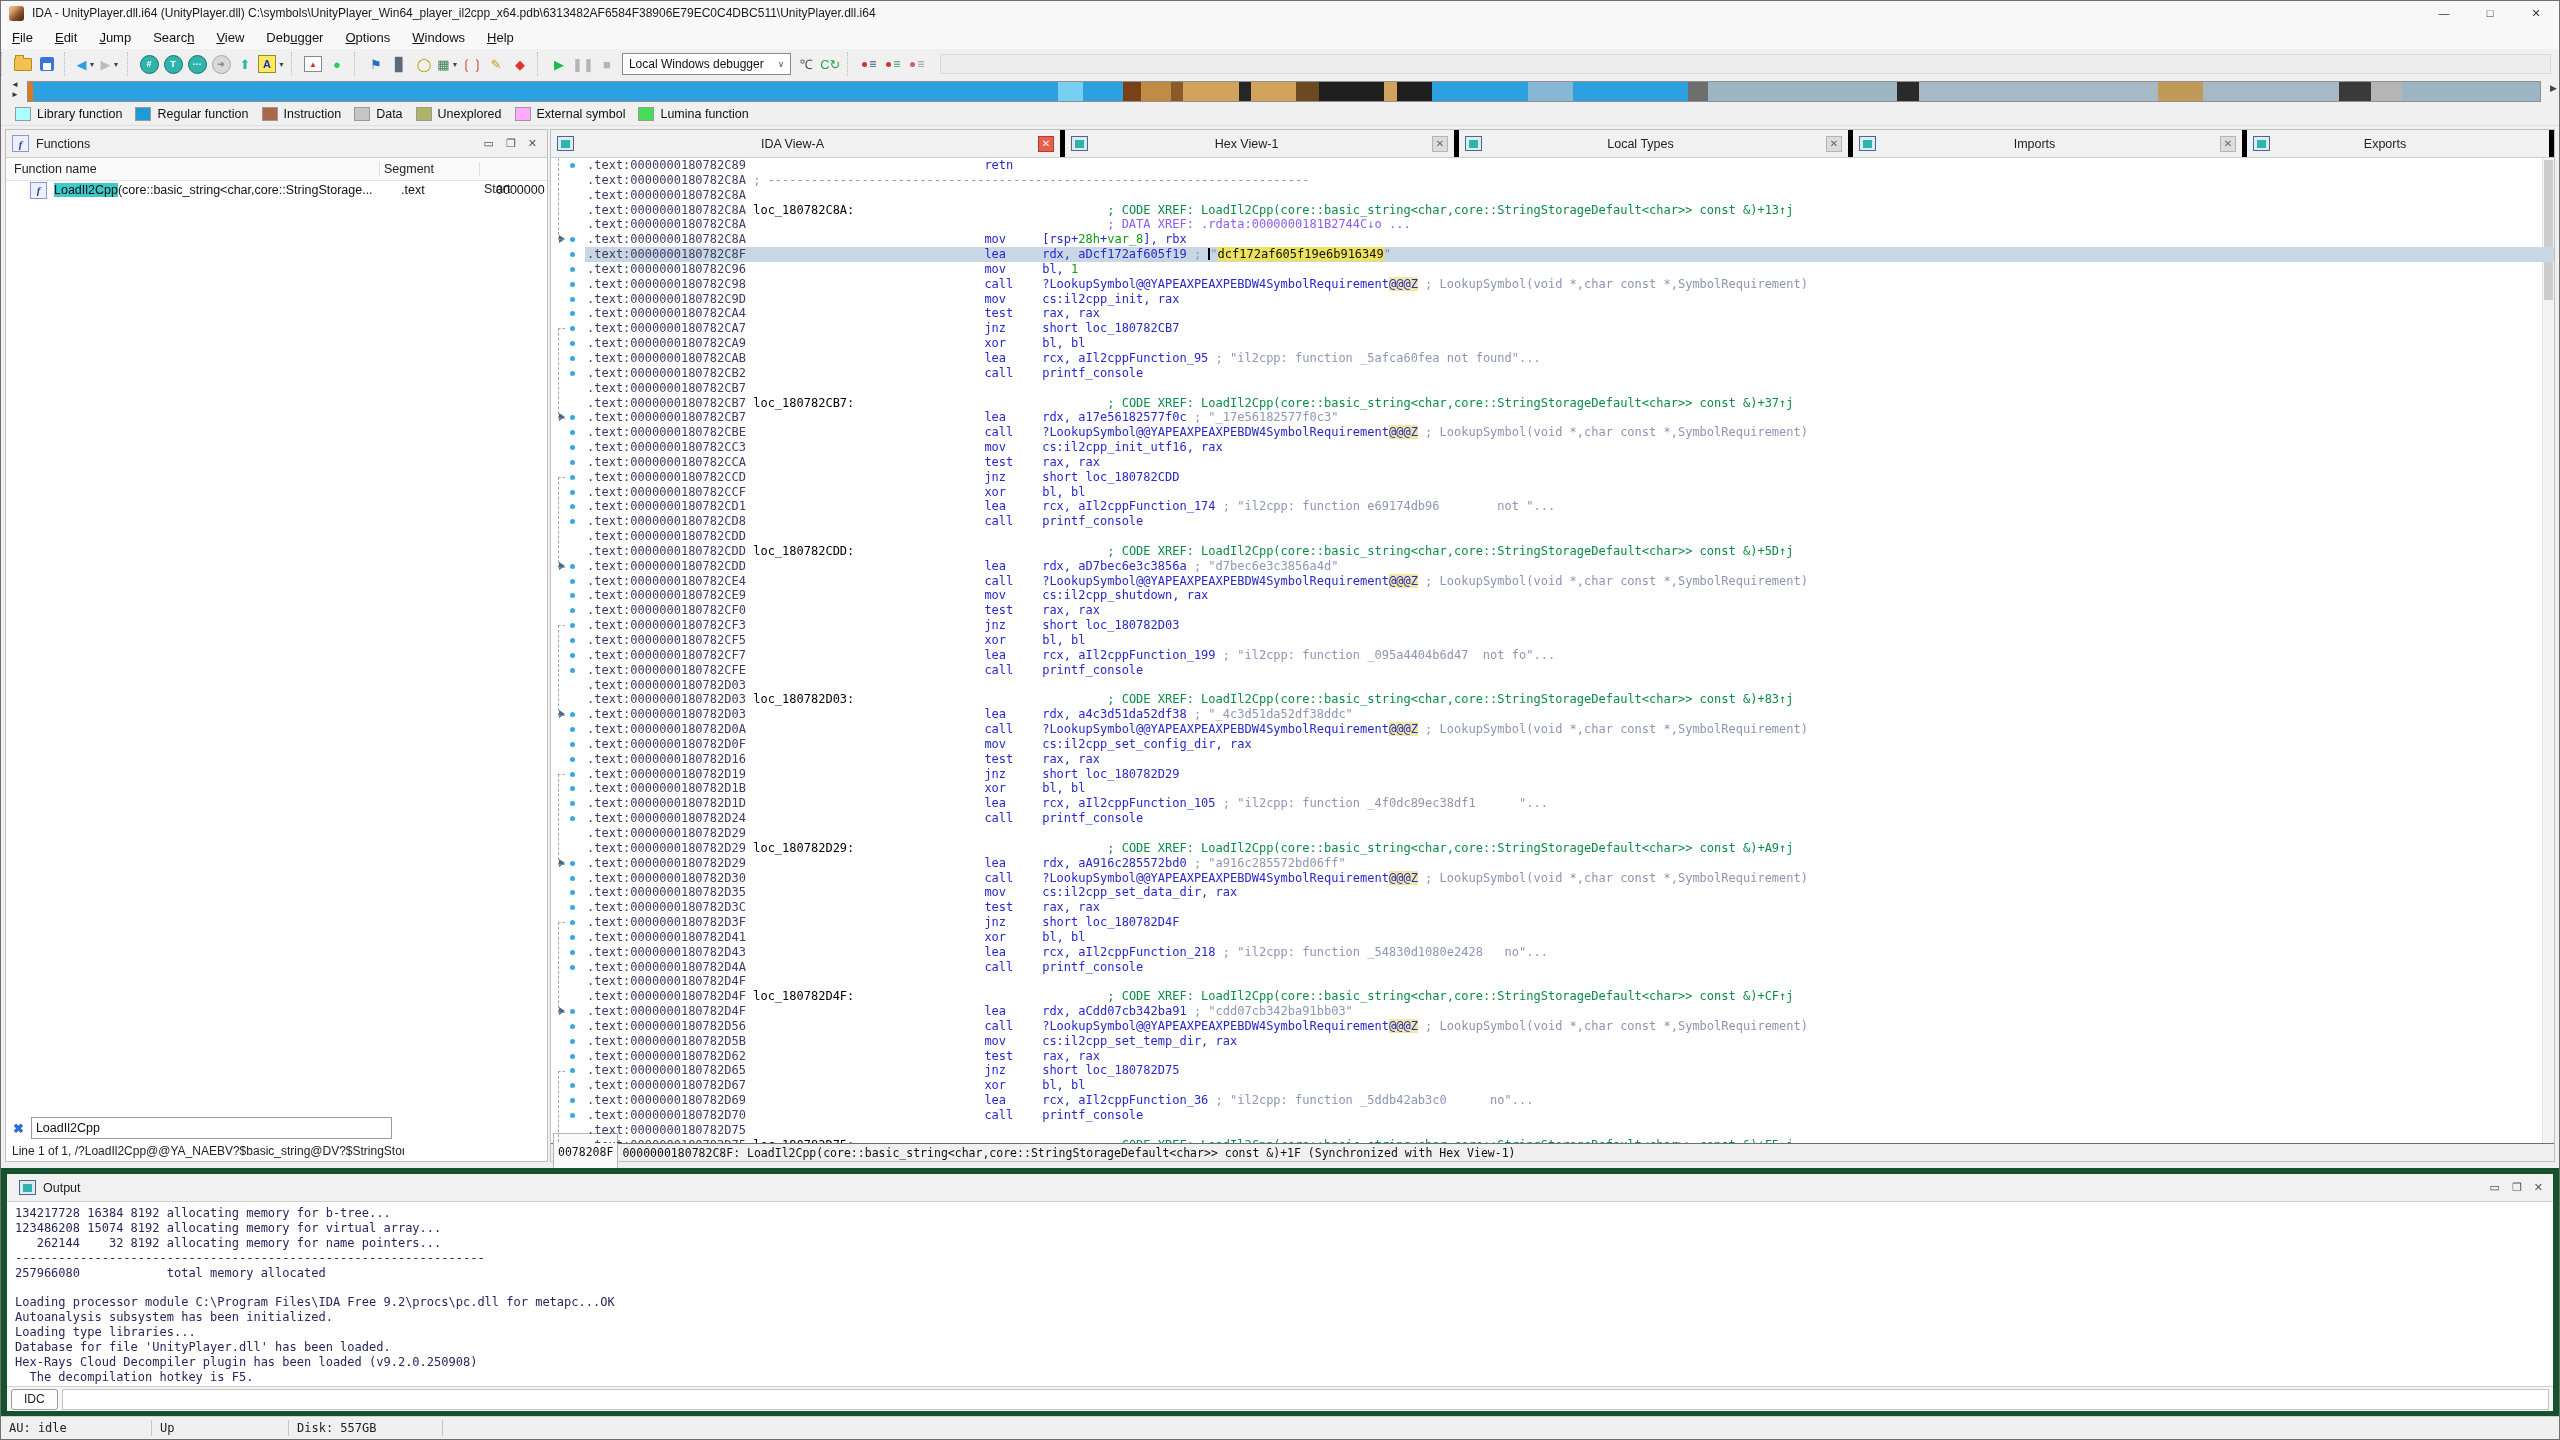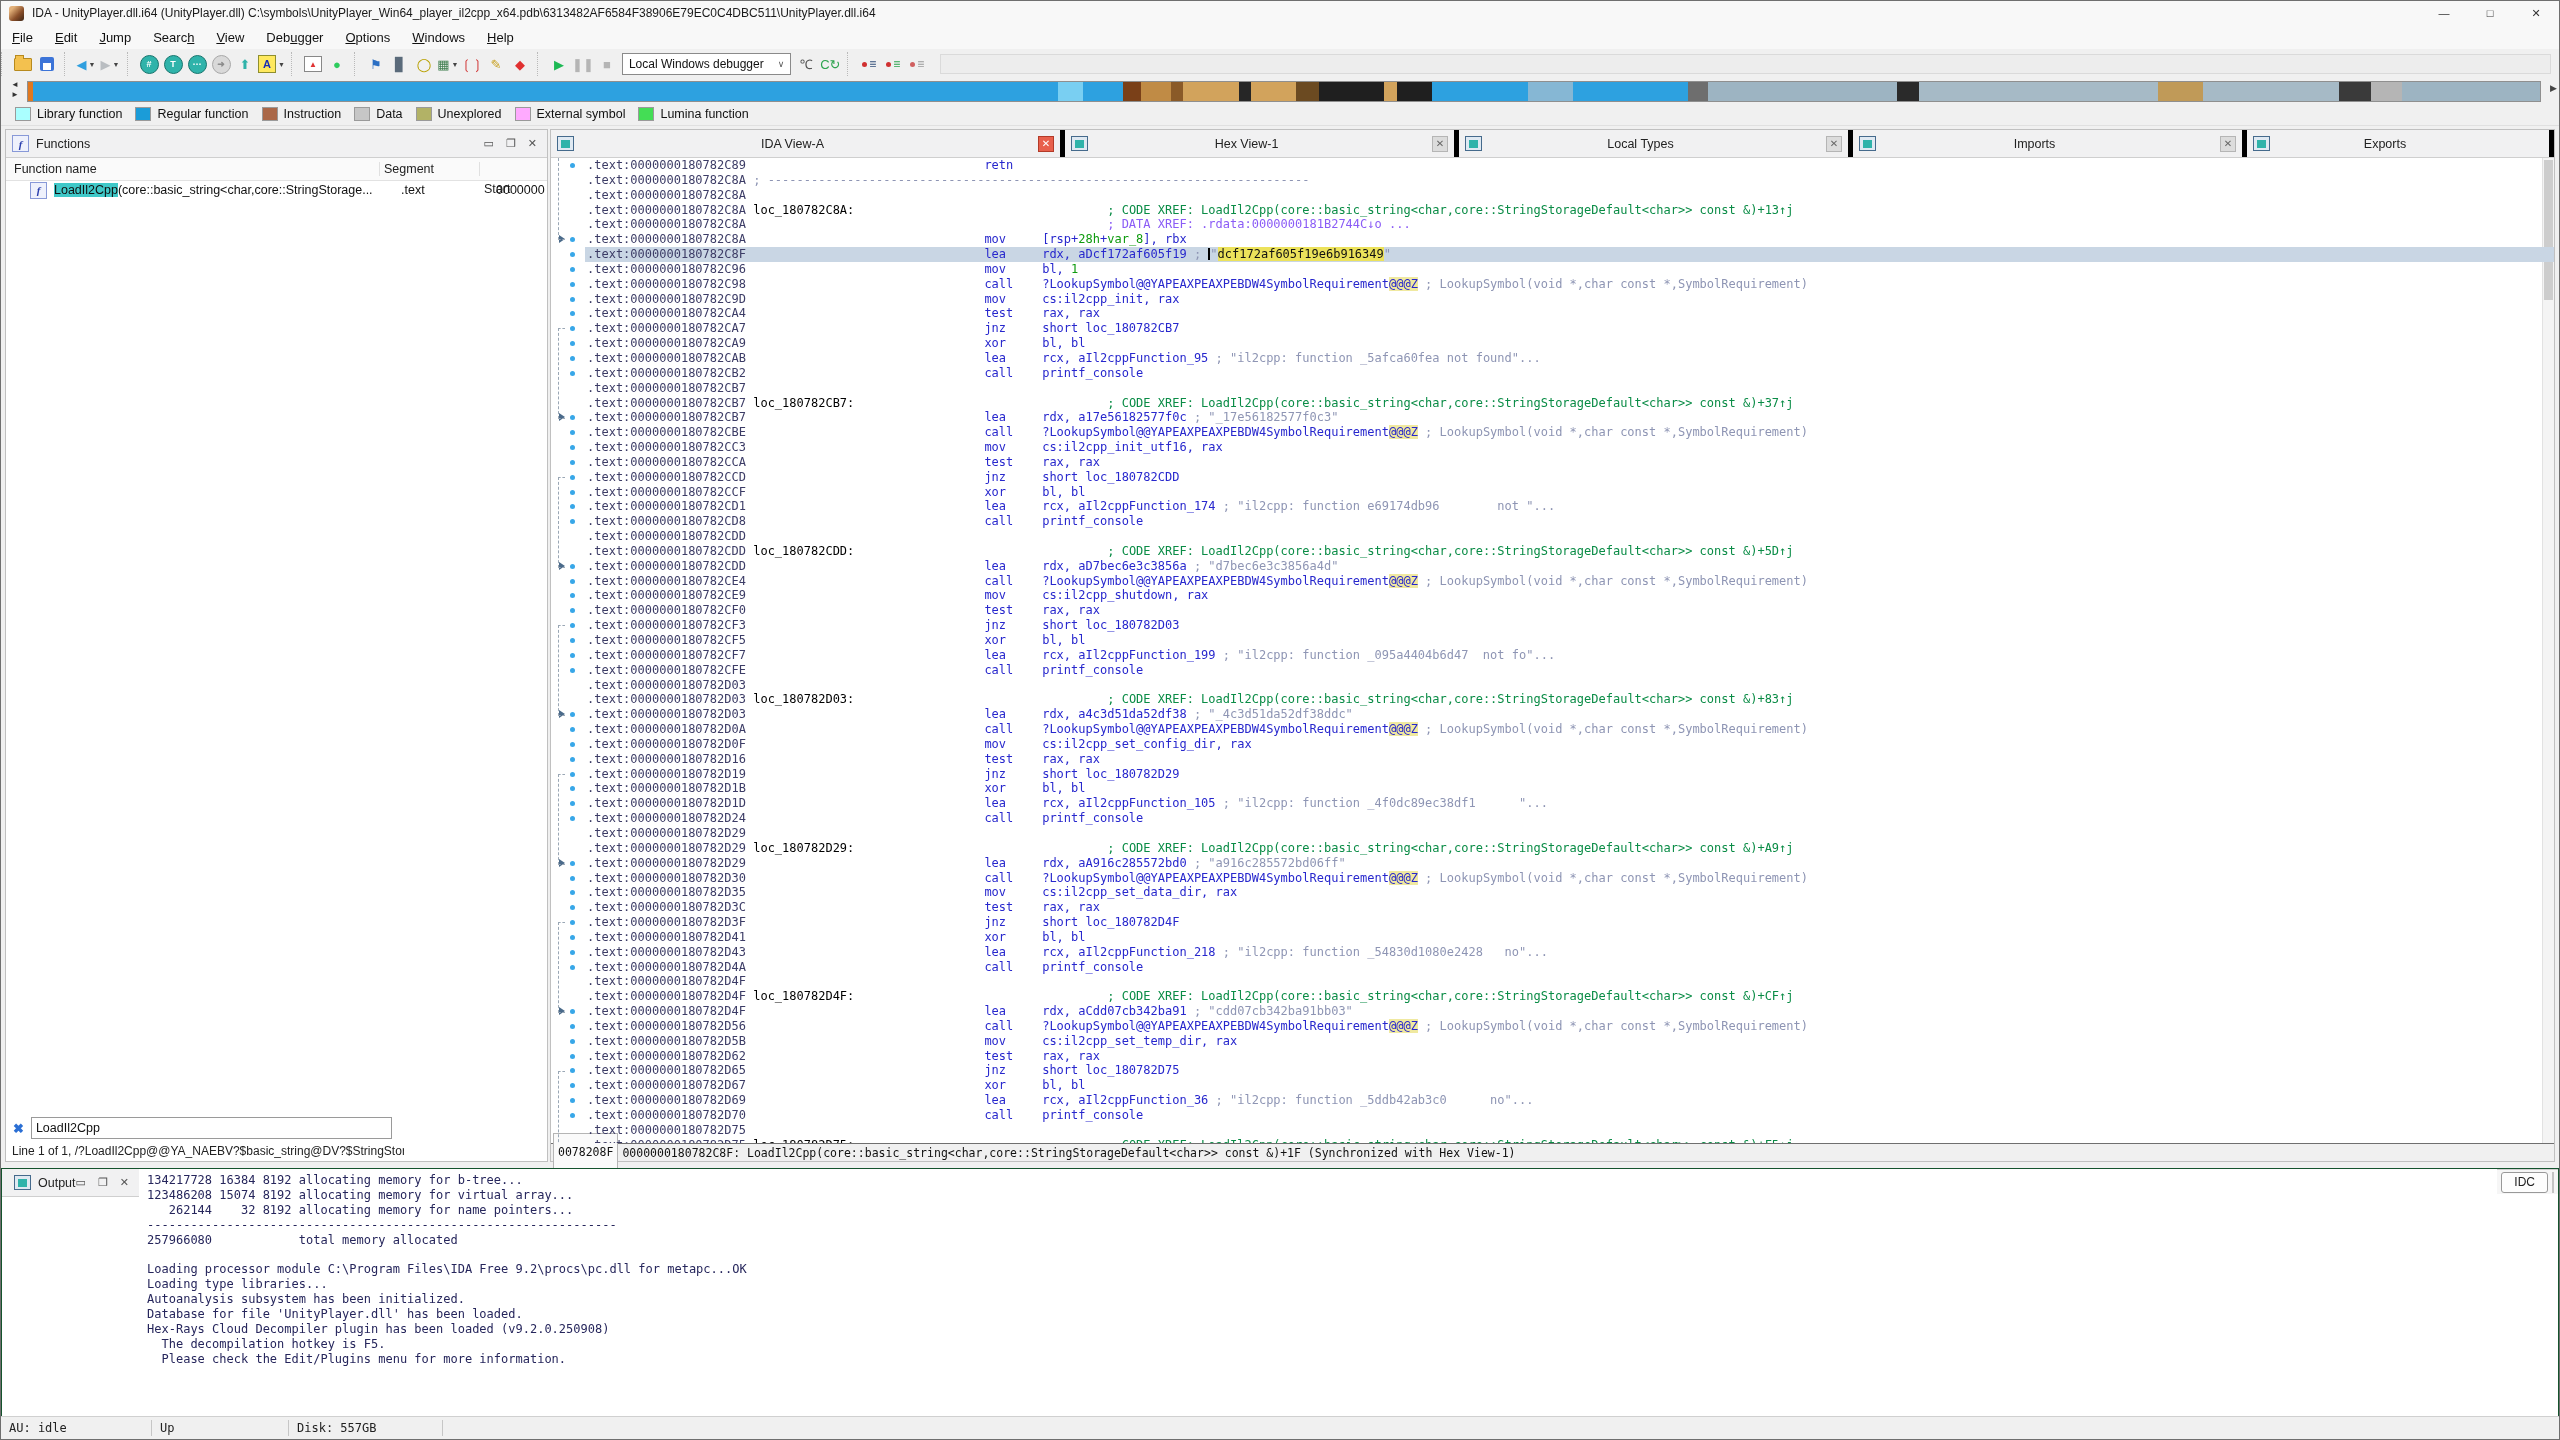--- a/index.html
+++ b/index.html
@@ -87,21 +87,21 @@
   .td{color:#8b5cf6;}
   .tc{color:#8e95b4;}
   .tz{color:#2727cd;background:#f0e9a0;}
   .ty{background:#ece25b;color:#111;}
   .cu{display:inline-block;width:0;height:12px;border-left:2px solid #000;vertical-align:-2px;}
   #dstatus{height:17px;border-top:1px solid #6f6f6f;background:#f0f0f0;display:flex;align-items:center;font-size:11.5px;color:#111;font-family:"DejaVu Sans Mono",monospace;}
   #dstatus .addr-cell{border:1px solid #b5b5b5;background:#fafafa;padding:12px 4px;margin:0 4px 0 2px;height:13px;line-height:13px;}
   #vsb{position:absolute;right:0;top:0;bottom:0;width:11px;background:#f4f4f4;border-left:1px solid #e2e2e2;}
   #vsb .thumb{position:absolute;left:1px;right:1px;top:2px;height:140px;background:#cdcdcd;}
   
-  #output{position:absolute;left:0px;right:0px;top:1167px;bottom:22px;background:#fff;border:1px solid #14532d;display:flex;flex-direction:row;}
+  #output{position:absolute;left:0px;right:0px;top:1167px;bottom:22px;background:#fff;border:6px solid #14532d;display:flex;flex-direction:column;}
   #output .cap{padding:0 6px;}
   #olog{flex:1;overflow:hidden;font-family:"DejaVu Sans Mono",monospace;font-size:12px;color:#26265c;padding:4px 0 0 8px;}
   #olog div{height:14.9px;line-height:14.9px;white-space:pre;}
   #idcrow{height:24px;border-top:1px solid #d0d0d0;display:flex;align-items:center;background:#f6f6f6;}
   #idcbtn{height:19px;border:1px solid #999;border-radius:3px;background:#fdfdfd;font-size:12px;color:#222;display:flex;align-items:center;padding:0 12px;margin-left:4px;}
   #idcinput{flex:1;height:19px;border:1px solid #c4c4c4;background:#fff;margin:0 4px;}
   
   #statusbar{position:absolute;left:0;right:0;bottom:0;height:22px;background:#f0f0f0;border-top:1px solid #d0d0d0;display:flex;align-items:center;font-size:12px;color:#222;font-family:"DejaVu Sans Mono",monospace;}
   .sb-cell{height:16px;line-height:16px;border-right:1px solid #c6c6c6;padding:0 8px;}
 </style>
@@ -466,22 +466,22 @@
         </span>
     </div>
     <div id="olog">
         <div>134217728 16384 8192 allocating memory for b-tree...</div>
         <div>123486208 15074 8192 allocating memory for virtual array...</div>
         <div>   262144    32 8192 allocating memory for name pointers...</div>
         <div>-----------------------------------------------------------------</div>
         <div>257966080            total memory allocated</div>
         <div></div>
         <div>Loading processor module C:\Program Files\IDA Free 9.2\procs\pc.dll for metapc...OK</div>
+        <div>Autoanalysis subsystem has been initialized.</div>
         <div>Loading type libraries...</div>
-        <div>Autoanalysis subsystem has been initialized.</div>
         <div>Database for file 'UnityPlayer.dll' has been loaded.</div>
         <div>Hex-Rays Cloud Decompiler plugin has been loaded (v9.2.0.250908)</div>
         <div>  The decompilation hotkey is F5.</div>
         <div>  Please check the Edit/Plugins menu for more information.</div>
       </div>
     <div id="idcrow">
       <span id="idcbtn">IDC</span>
       <span id="idcinput"></span>
     </div>
   </div>

